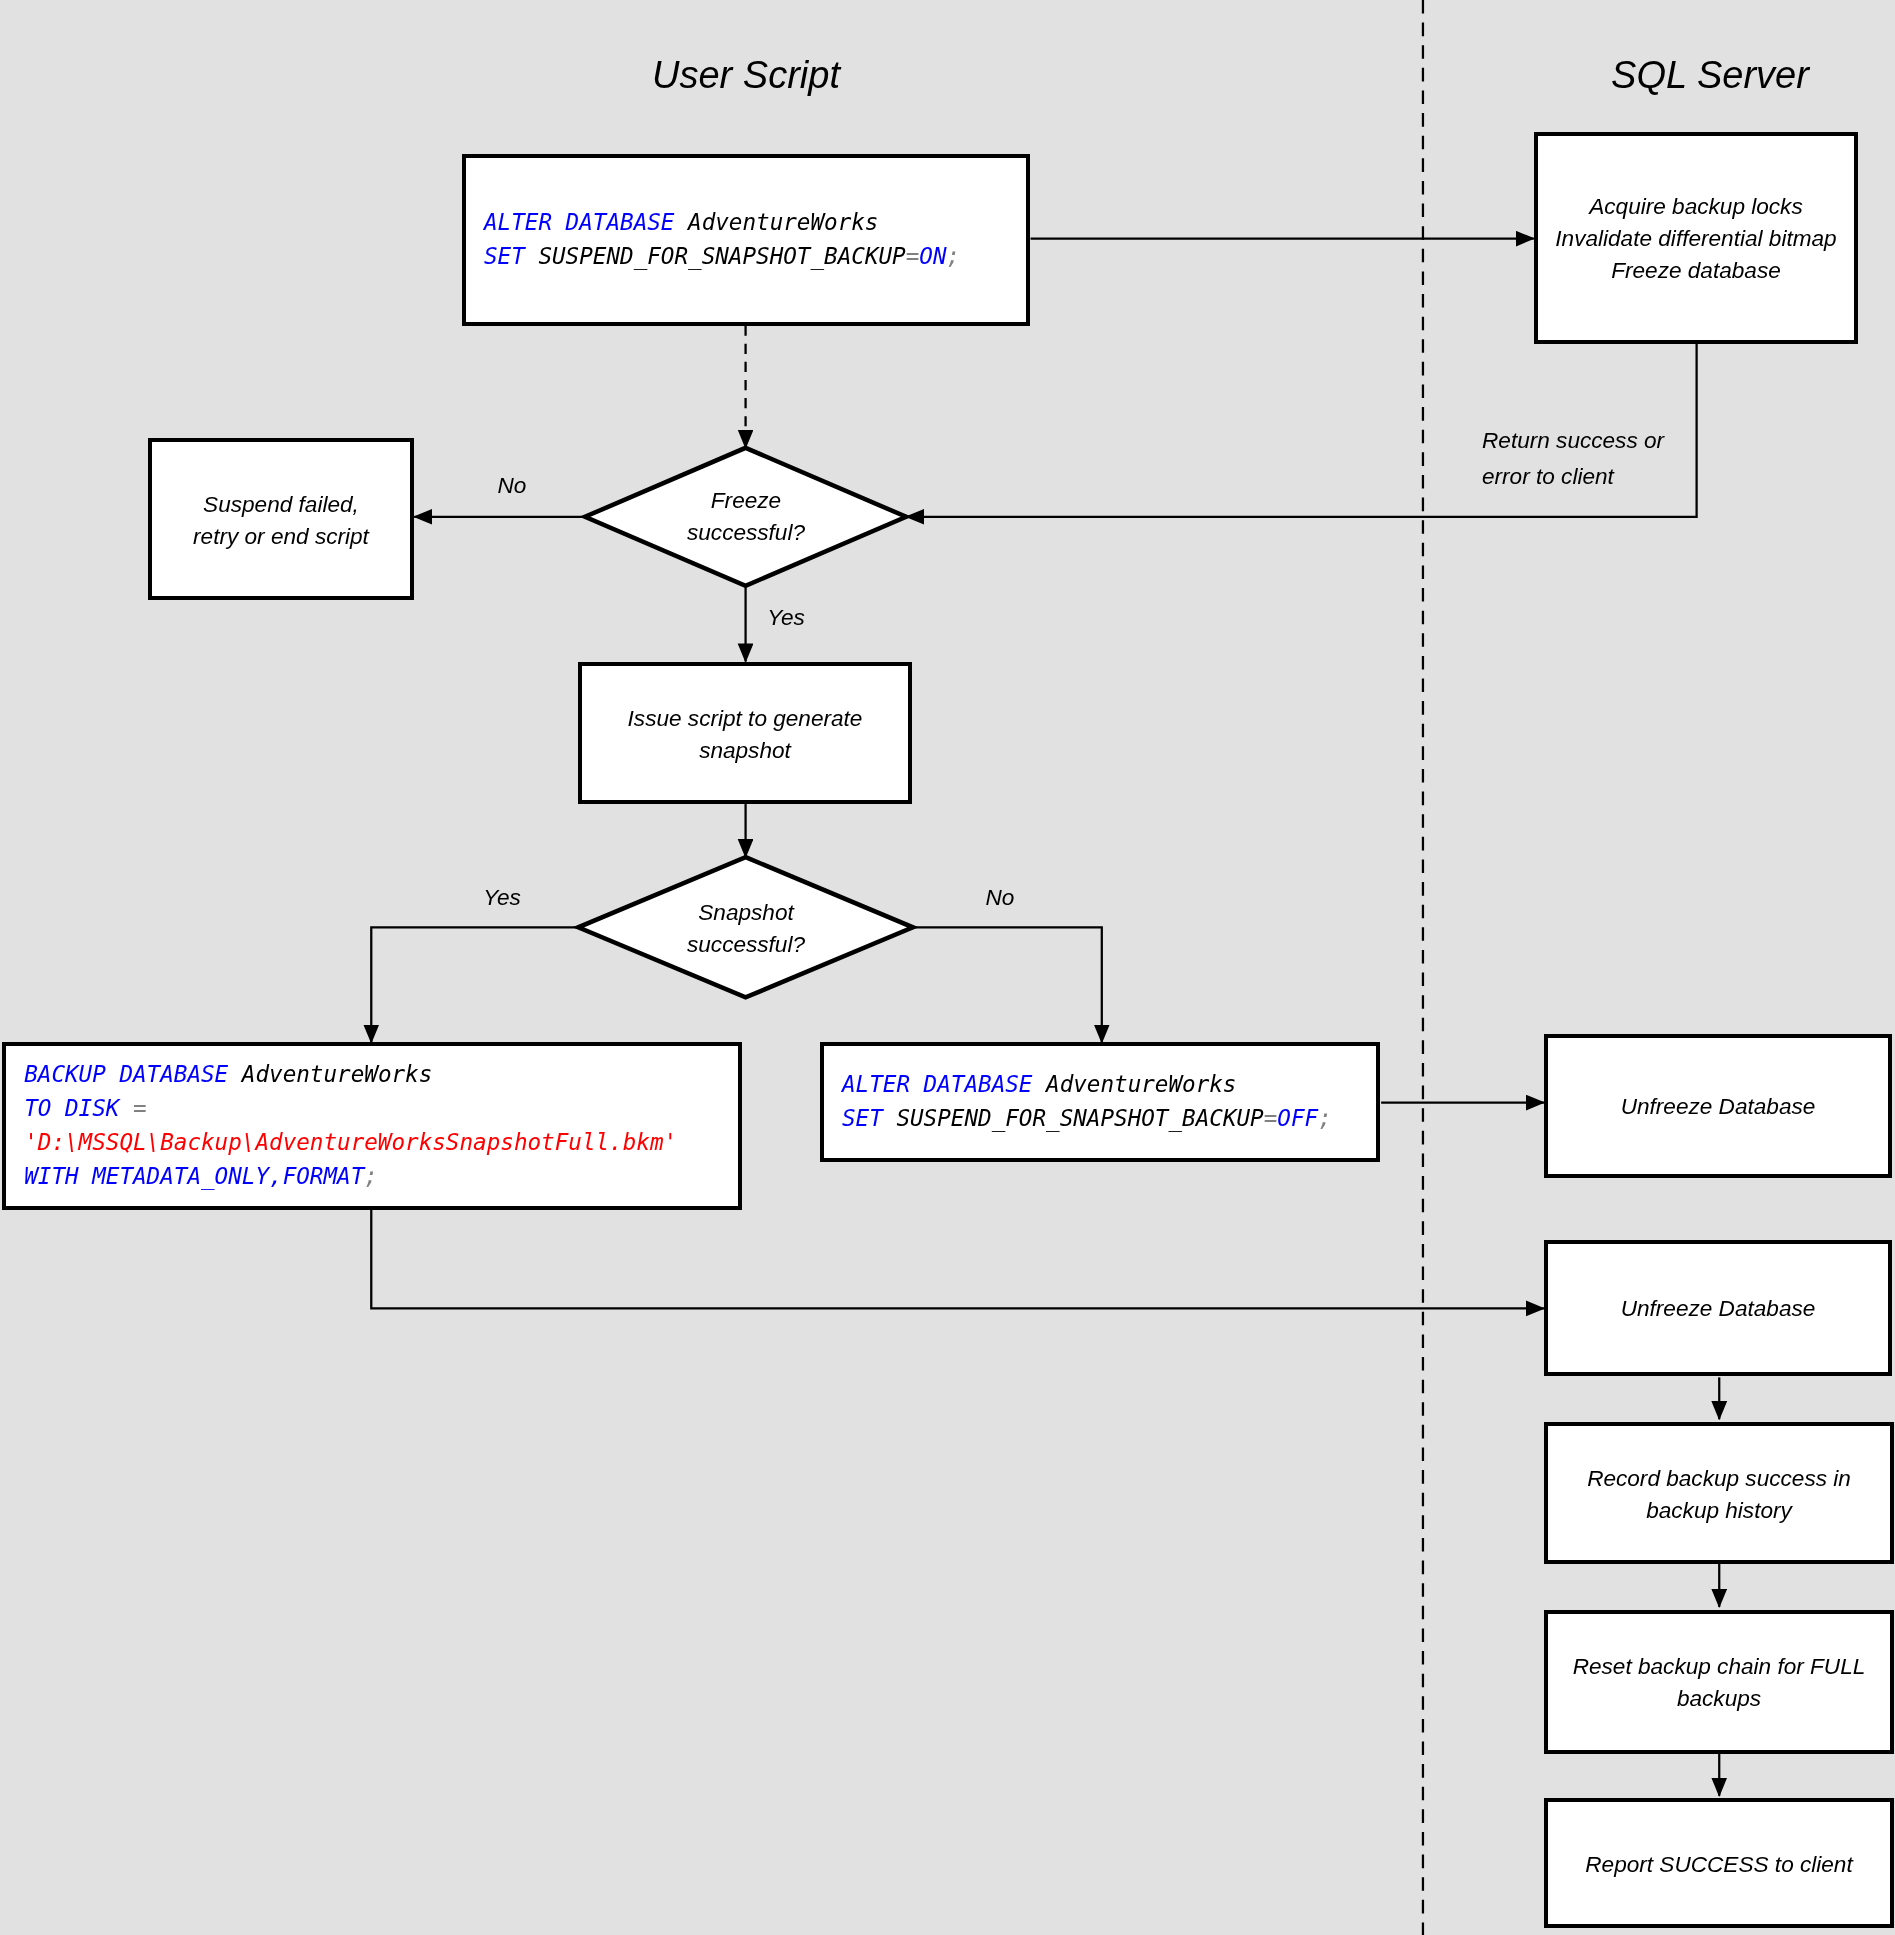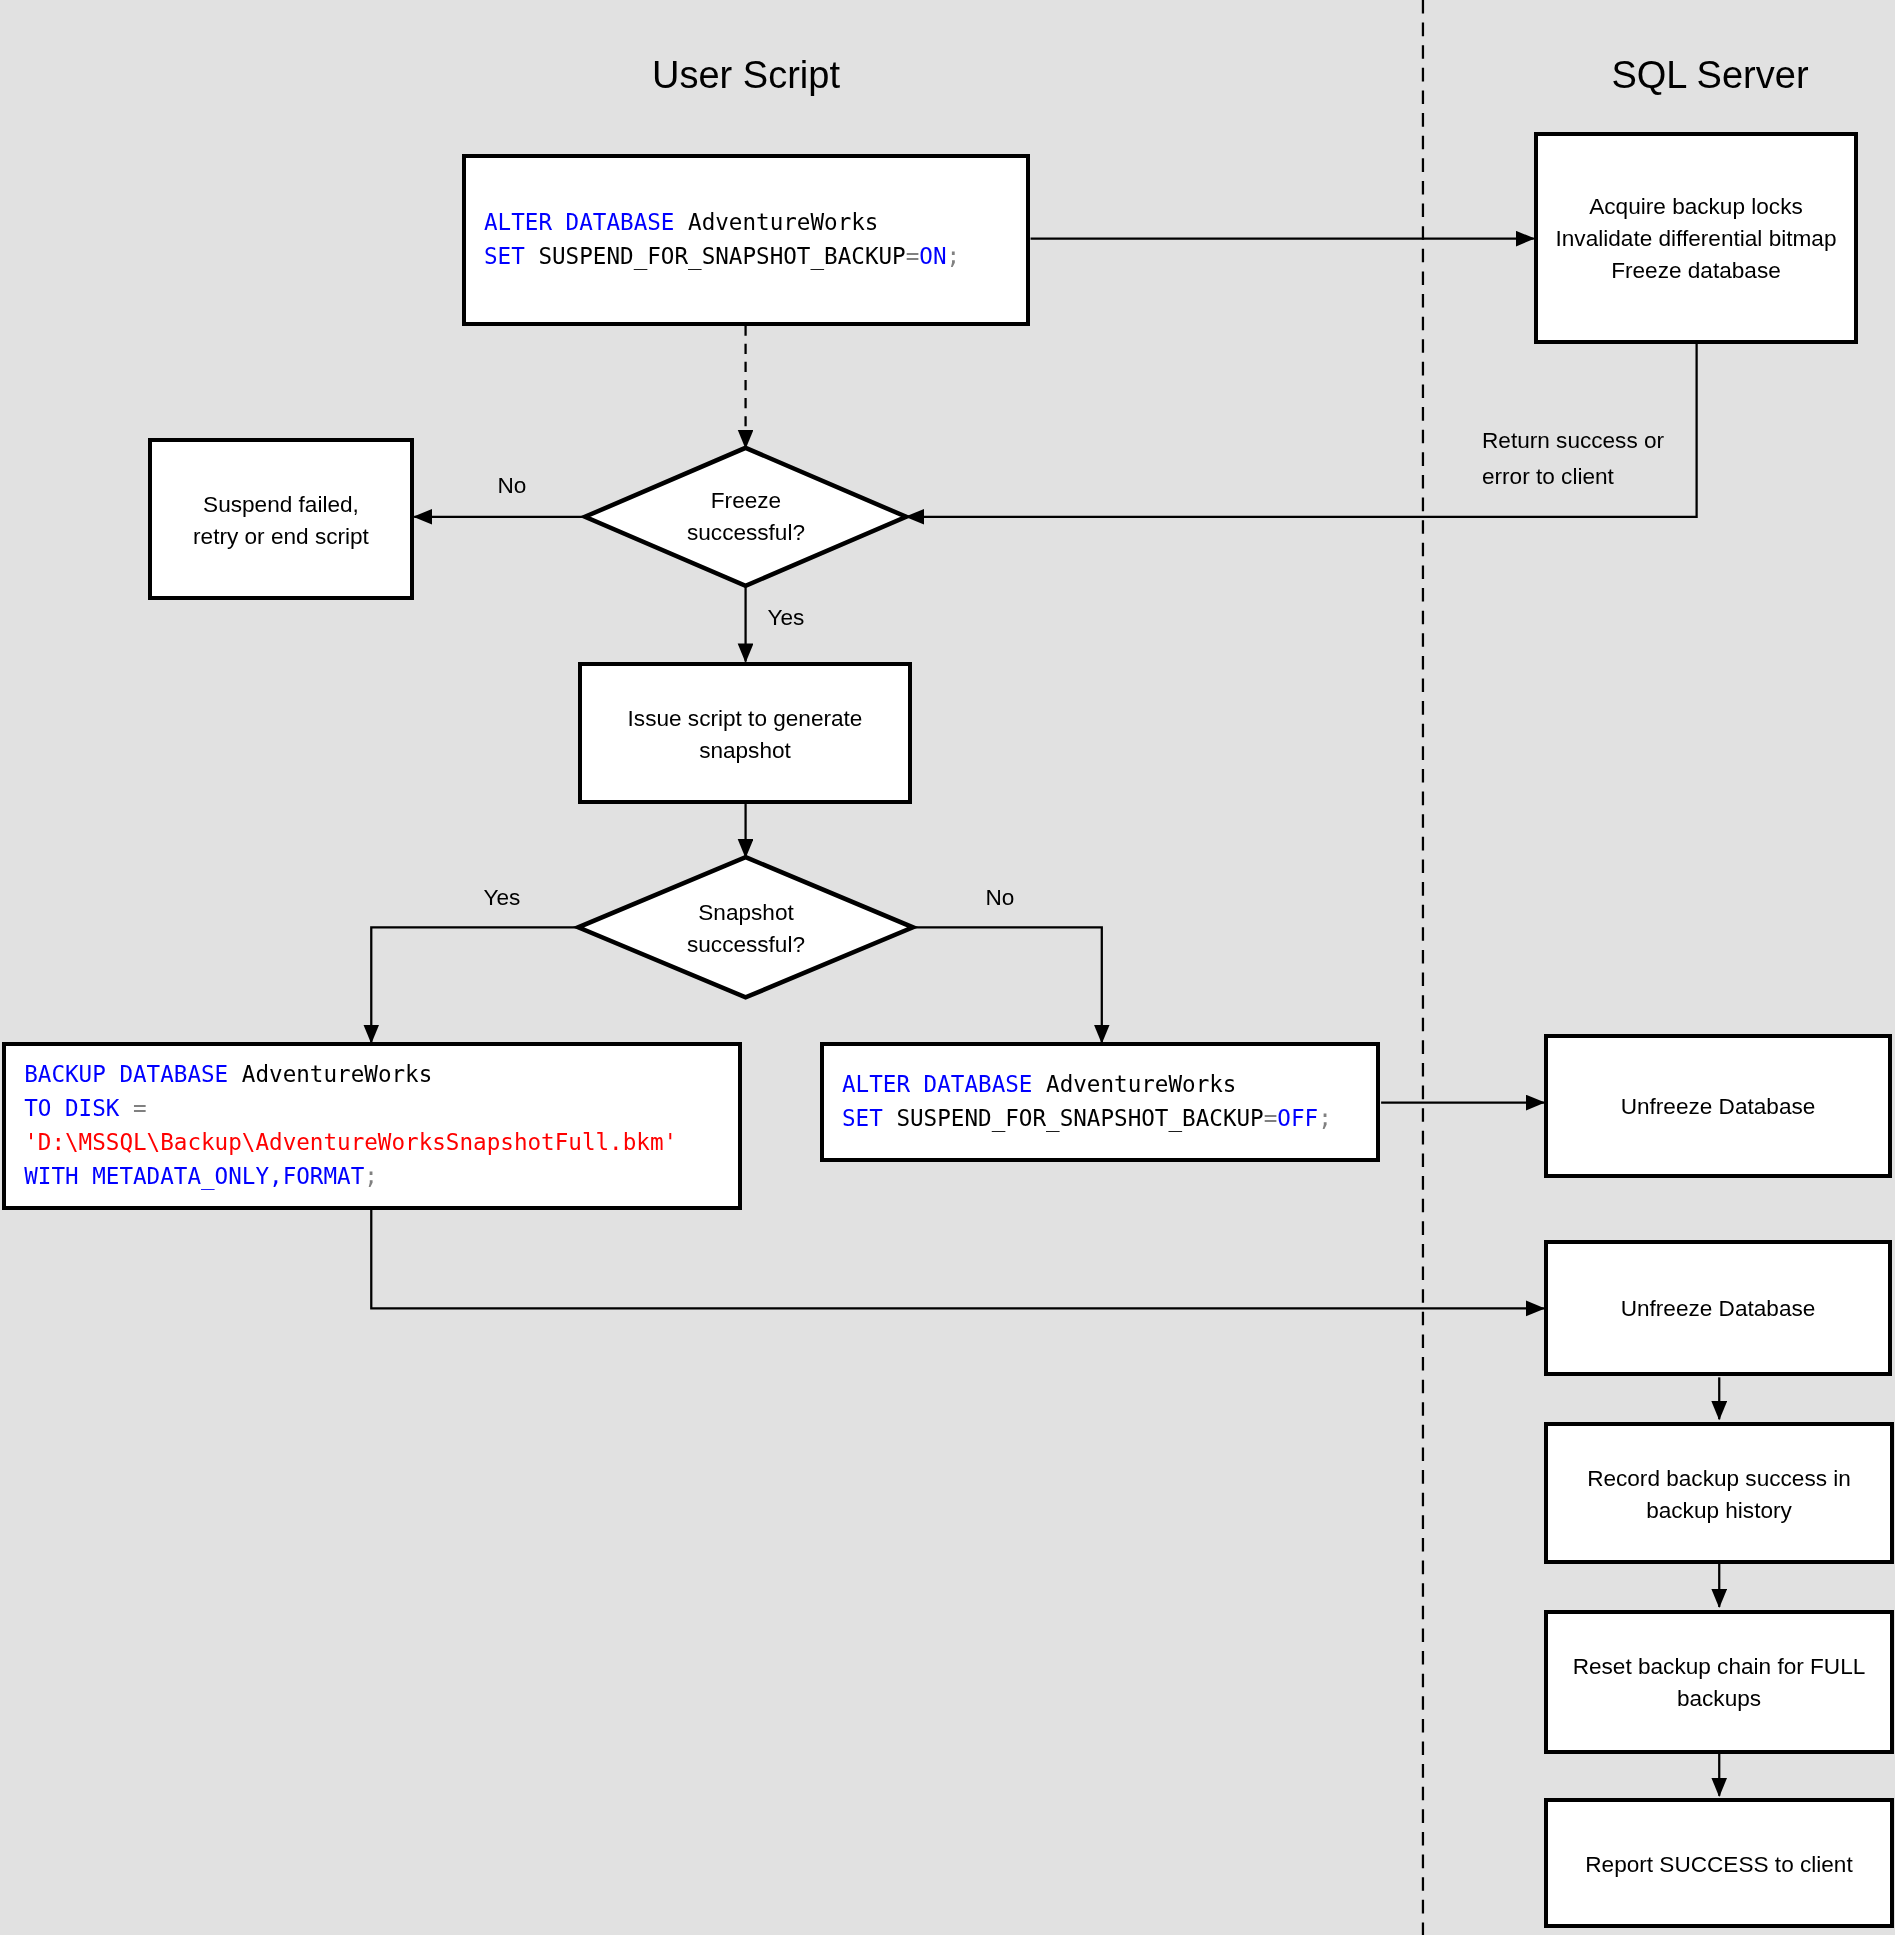--- a/index.html
+++ b/index.html
@@ -1,16 +1,16 @@
 <!DOCTYPE html>
 <html style="font-size:9px"><head>
 <meta charset="utf-8">
 <style>
   html,body { margin:0; padding:0; background:#e1e1e1; }
-  #stage { width:1895px; height:1936px; overflow:hidden; position:relative; background:#e1e1e1; }
+  #stage { width:1895px; height:1936px; overflow:hidden; position:relative; background:#e1e1e1;font-style:italic; }
   #art { width:948px; height:968px; position:relative; transform:scale(2); transform-origin:0 0;
          font-family:"Liberation Sans", sans-serif; color:#000; }
   #wires { position:absolute; left:0; top:0; width:948px; height:968px; }
 
   .title { position:absolute; transform:translate(-50%,-50%); font-size:19px; font-weight:400;
            white-space:nowrap; }
 
   .flowbox { position:absolute; background:#fff; border:2.3px solid #000; box-sizing:border-box;
              display:flex; align-items:center; justify-content:center; text-align:center;
              font-size:11.3px; line-height:16px; padding:2.3px 6.8px; white-space:pre-line; }

